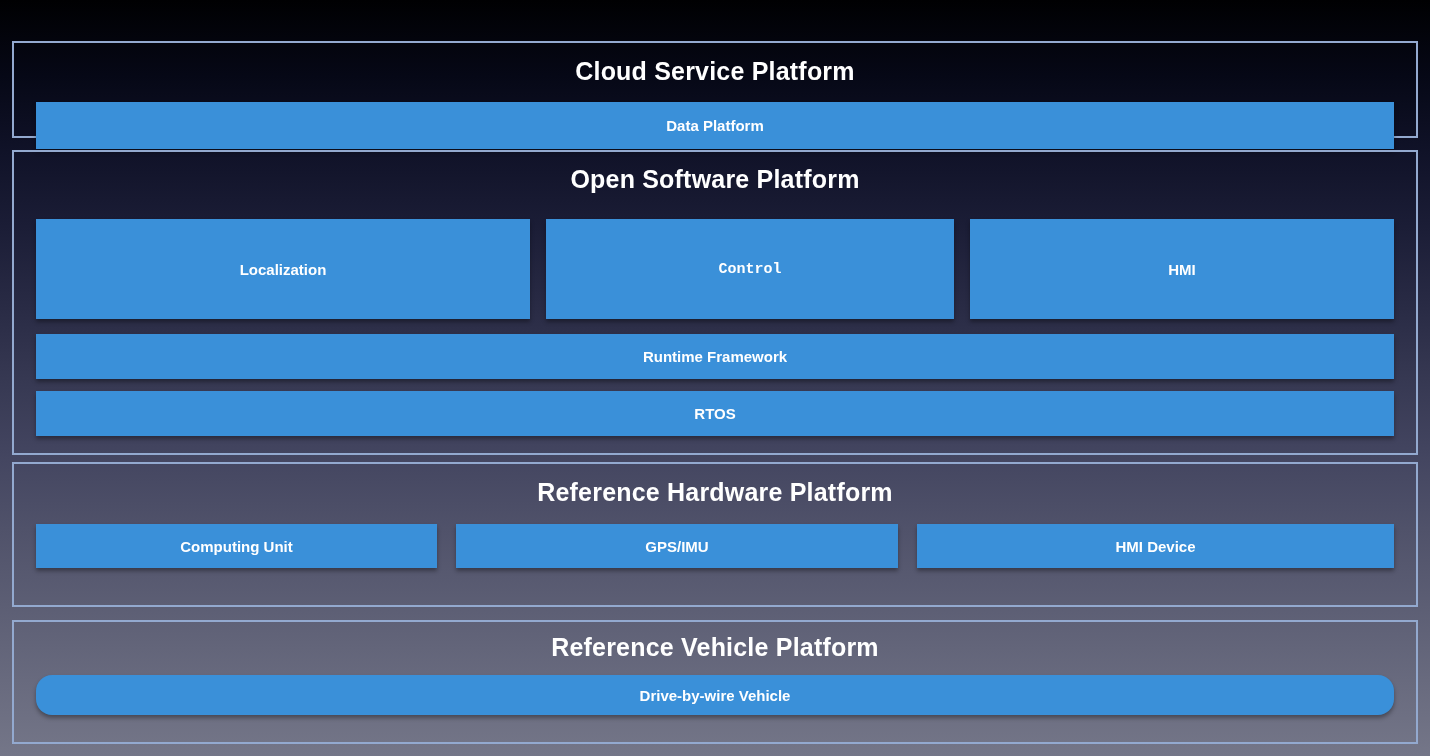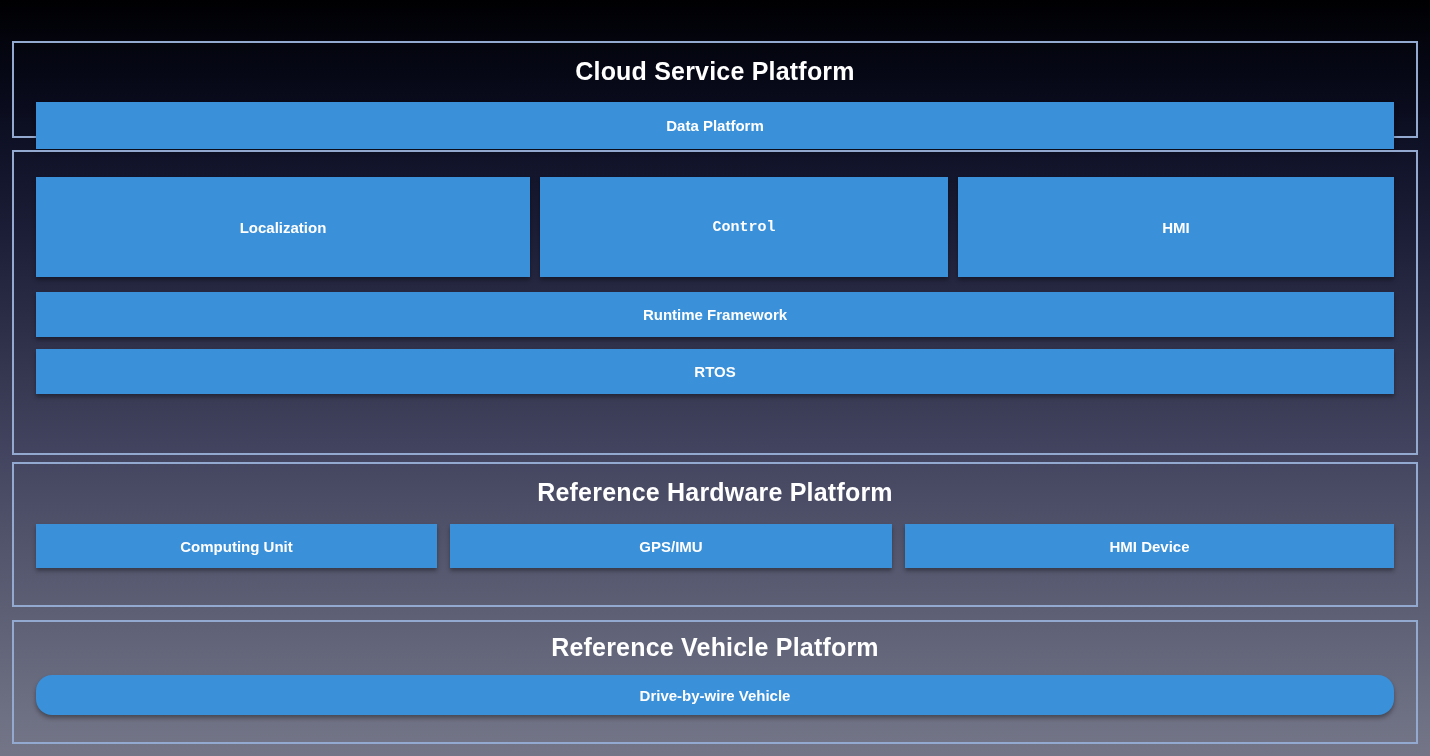--- a/index.html
+++ b/index.html
@@ -34,24 +34,24 @@
     font-weight: bold;
     letter-spacing: 0.2px;
   }
   .p1 .panel-title { padding-top: 14px; }
   .p2 .panel-title { padding-top: 13px; }
   .p3 .panel-title { padding-top: 14px; }
   .p4 .panel-title { padding-top: 11px; }
 
   .row { display: flex; }
   .p1 .row            { margin: 16px 22px 0; gap: 0; }
-  .p2 .row-modules    { margin: 25px 22px 0; gap: 10px;  }
+  .p2 .row-modules    { margin: 25px 22px 0; gap: 16px;  }
   .p2 .row-runtime    { margin: 15px 22px 0; }
   .p2 .row-rtos       { margin: 12px 22px 0; }
-  .p3 .row            { margin: 17px 22px 0; gap: 13px; }
+  .p3 .row            { margin: 17px 22px 0; gap: 19px; }
   .p4 .row            { margin: 13px 22px 0; }
 
   .box {
     background: #3a90d9;
     color: #ffffff;
     font-weight: bold;
     font-size: 15px;
     display: flex;
     align-items: center;
     justify-content: center;
@@ -94,20 +94,21 @@
   <section class="panel p1">
     <h2 class="panel-title">Cloud Service Platform</h2>
     <div class="row">
       <div class="box">
         <span>Data Platform</span>
       </div>
     </div>
   </section>
 
   <section class="panel p2">
+    <h2 class="panel-title">Open Software Platform</h2>
     <div class="row row-modules">
       <div class="box box-localization">
         <span>Localization</span>
       </div>
       <div class="box box-control">
         <span>Control</span>
       </div>
       <div class="box box-hmi">
         <span>HMI</span>
       </div>

